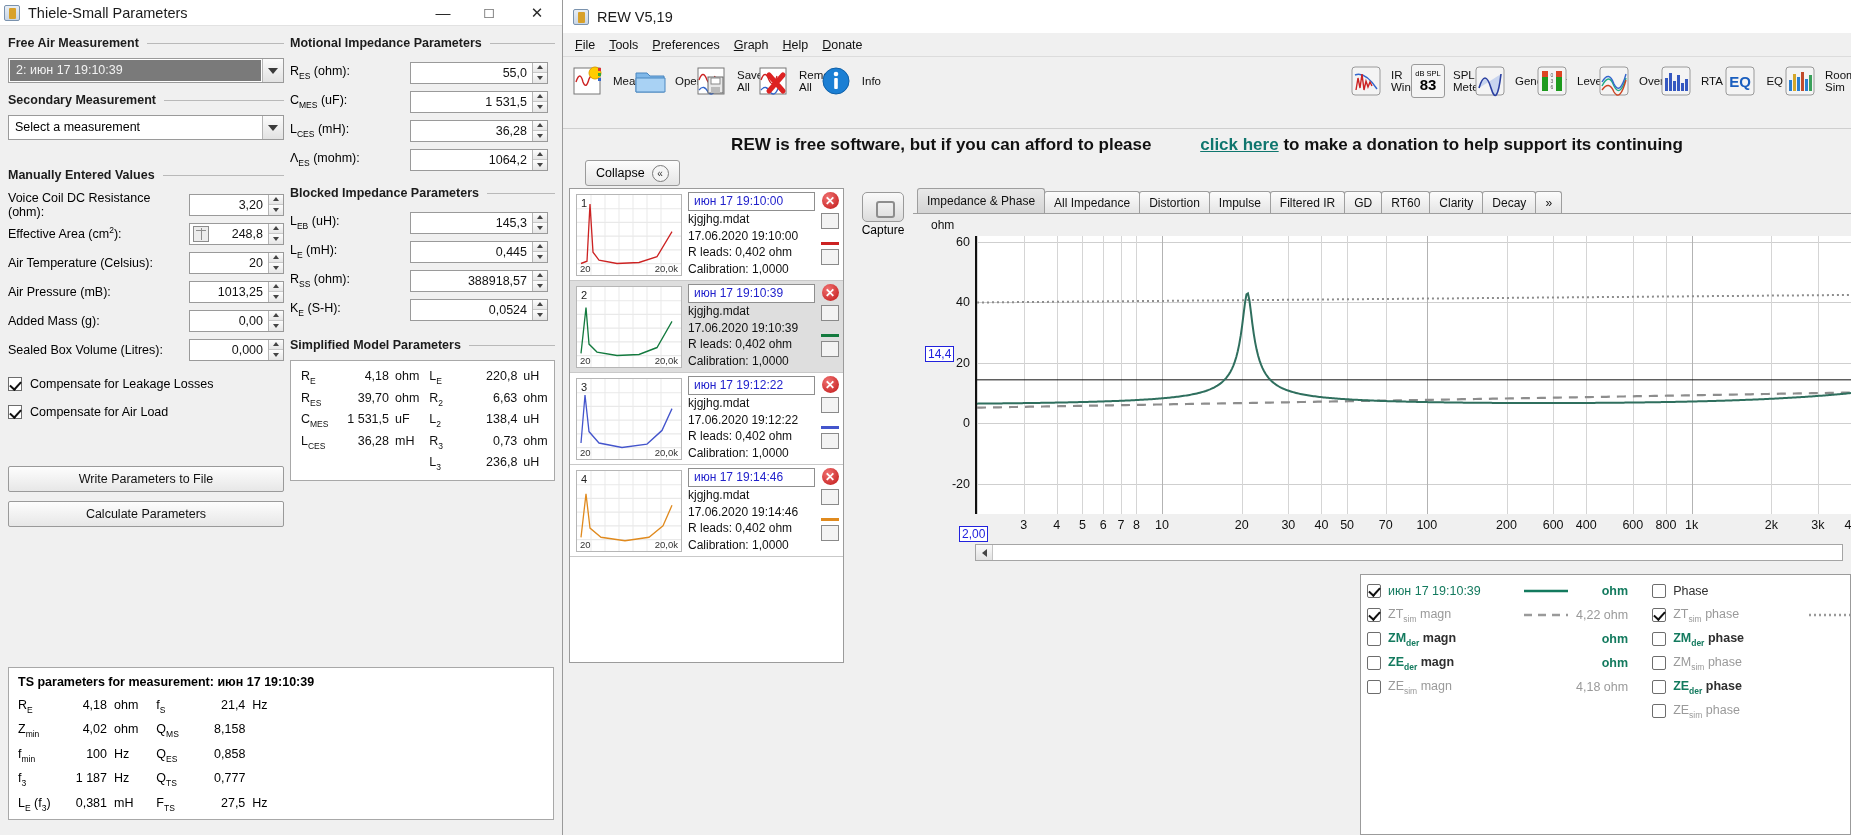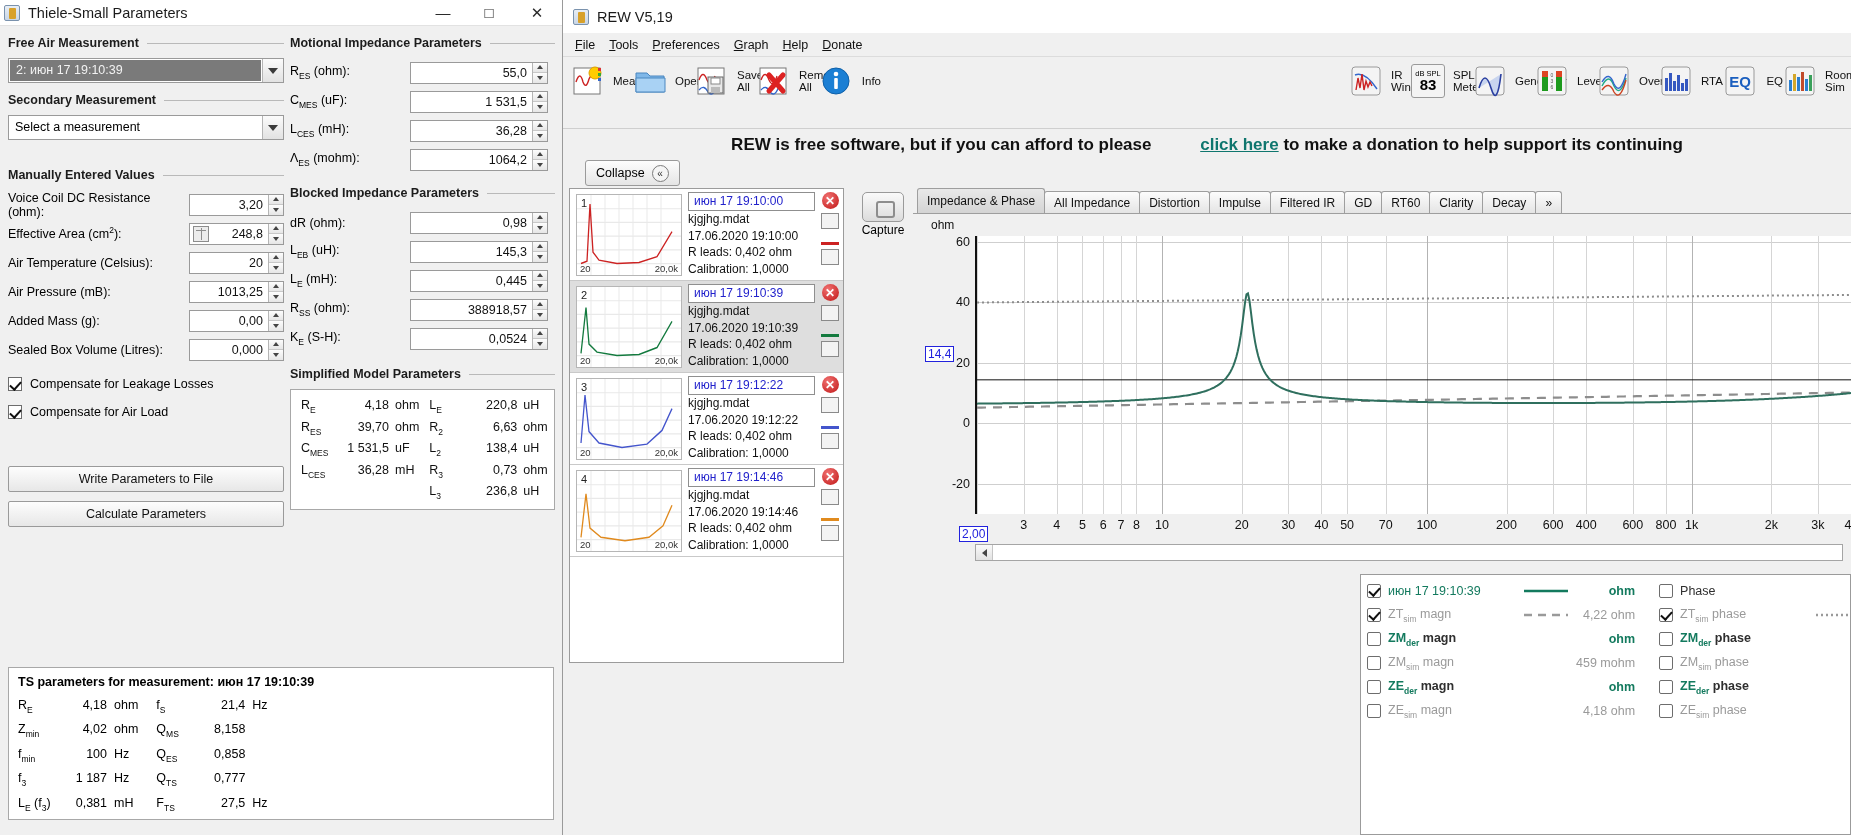--- a/index.html
+++ b/index.html
@@ -405,34 +405,20 @@
                 </span>
               </div>
             </div>
           </div>
 
         <div class="sect-head" style="margin-top:12px;">
           <span>Blocked Impedance Parameters</span>
           <span class="rule"></span>
         </div>
         <div id="blocked-rows">
-            <div class="mi-row">
-              <span class="lbl">dR (ohm):</span>
-              <div class="spinner">
-                <span class="txt">0,98</span>
-                <span class="spin-btns">
-                  <div>
-                    <i class="tri-up"></i>
-                  </div>
-                  <div>
-                    <i class="tri-dn"></i>
-                  </div>
-                </span>
-              </div>
-            </div>
             <div class="mi-row">
               <span class="lbl">L<sub>EB</sub> (uH):</span>
               <div class="spinner">
                 <span class="txt">145,3</span>
                 <span class="spin-btns">
                   <div>
                     <i class="tri-up"></i>
                   </div>
                   <div>
                     <i class="tri-dn"></i>
@@ -1039,26 +1025,20 @@
                       <line x1="1" y1="4" x2="45" y2="4" stroke="#9a9a9a" stroke-width="2.4" stroke-dasharray="8,6"></line>
                     </svg>
                   </span>
                   <span class="lg-val" style="color:#9a9a9a;font-weight:normal">4,22 ohm</span>
                 </div>
                 <div class="lg-row">
                   <span class="lg-chk "></span>
                   <span class="lg-name" style="color:#2f2f2f"><span class="teal bold">ZM<sub>der</sub></span> <span class="bold" style="color:#2f2f2f">magn</span></span>
                   <span class="lg-line"></span>
                   <span class="lg-val" style="color:#137a5e;font-weight:bold">ohm</span>
-                </div>
-                <div class="lg-row">
-                  <span class="lg-chk "></span>
-                  <span class="lg-name" style="color:#9a9a9a"><span class="grey">ZM<sub>sim</sub></span> <span class="grey" style="color:#9a9a9a">magn</span></span>
-                  <span class="lg-line"></span>
-                  <span class="lg-val" style="color:#9a9a9a;font-weight:normal">459 mohm</span>
                 </div>
                 <div class="lg-row">
                   <span class="lg-chk "></span>
                   <span class="lg-name" style="color:#2f2f2f"><span class="teal bold">ZE<sub>der</sub></span> <span class="bold" style="color:#2f2f2f">magn</span></span>
                   <span class="lg-line"></span>
                   <span class="lg-val" style="color:#137a5e;font-weight:bold">ohm</span>
                 </div>
                 <div class="lg-row">
                   <span class="lg-chk "></span>
                   <span class="lg-name" style="color:#9a9a9a"><span class="grey">ZE<sub>sim</sub></span> <span class="grey" style="color:#9a9a9a">magn</span></span>

